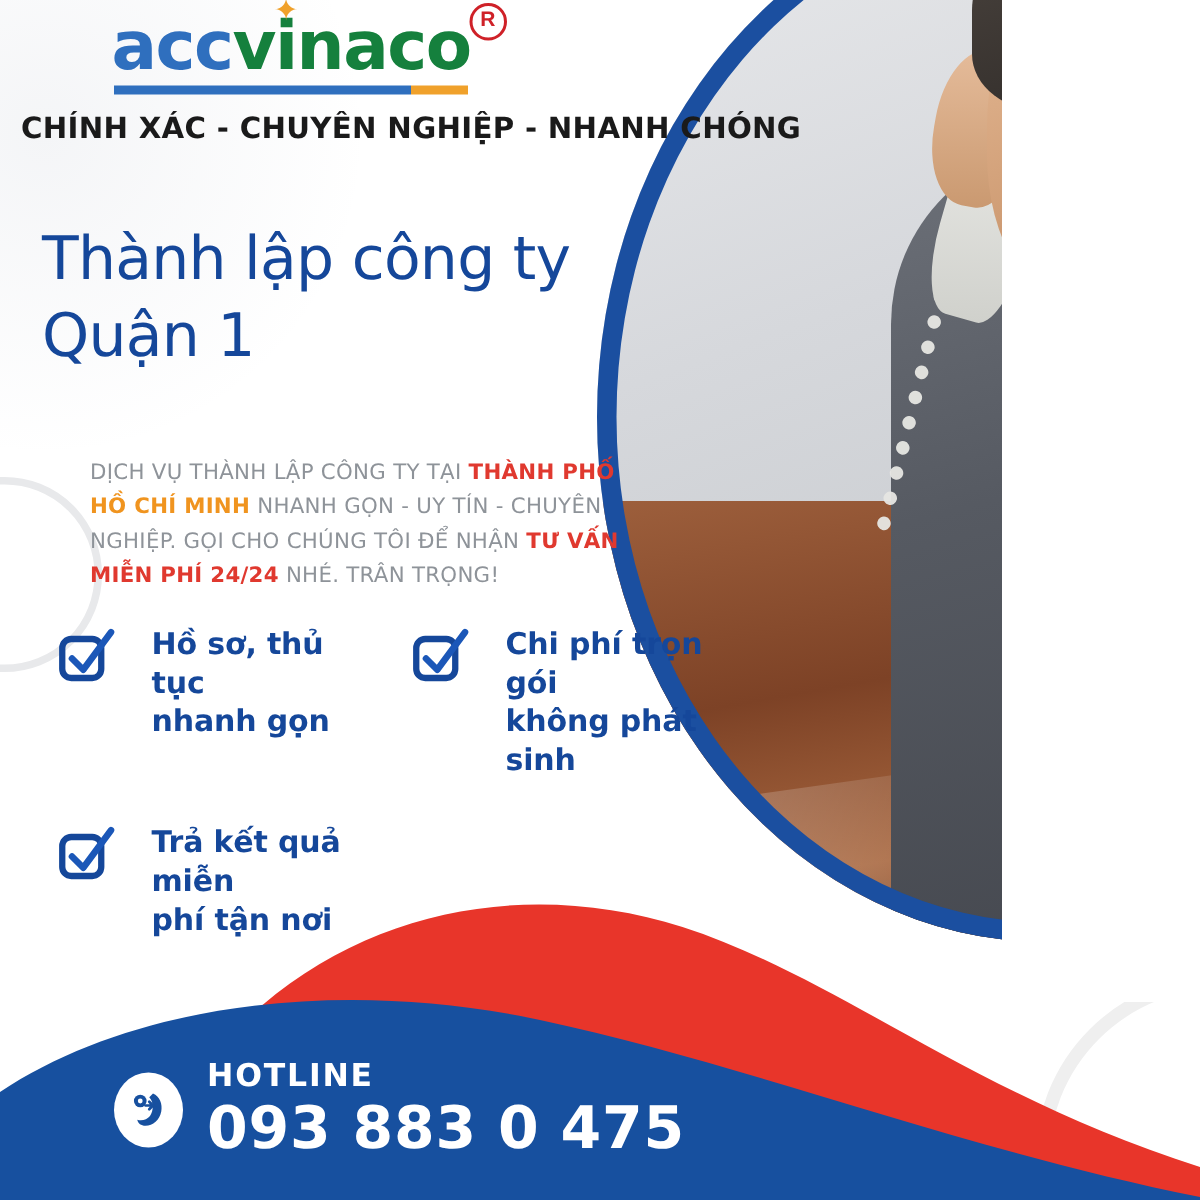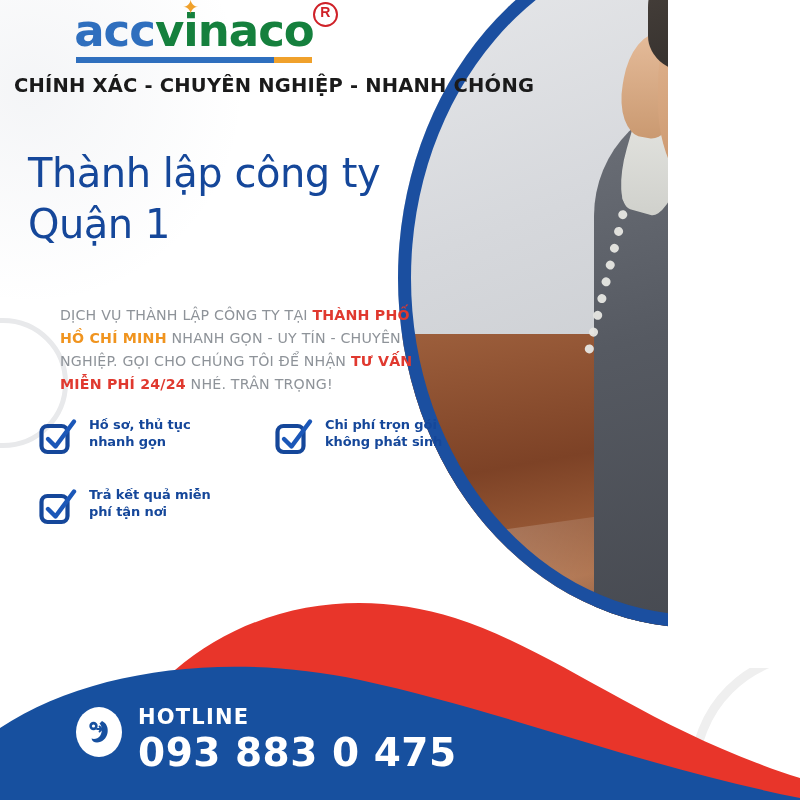--- a/index.html
+++ b/index.html
@@ -276,44 +276,45 @@
   }
   .check-icon {
     flex: 0 0 auto;
     width: 40px; height: 40px;
     position: relative;
     margin-top: 2px;
   }
   .check-icon svg { display: block; }
   .feature-text {
     font-family: "DejaVu Sans", sans-serif;
-    font-size: 13px;
+    font-size: 20px;
     font-weight: 700;
     line-height: 1.28;
     color: #15479a;
     letter-spacing: -0.1px;
     padding-top: 2px;
+    margin-left: 12px;
   }
 
   
   .waves {
     position: absolute;
     left: 0; bottom: 0;
     width: 800px; height: 260px;
     z-index: 5;
   }
   .waves svg { display: block; }
 
   
   .hotline {
     position: absolute;
     left: 76px; bottom: 28px;
     z-index: 7;
     display: flex;
-    align-items: flex-start;
+    align-items: center;
     gap: 16px;
   }
   .hotline-icon {
     width: 46px; height: 50px;
     background: #ffffff;
     border-radius: 50%;
     display: flex;
     align-items: center;
     justify-content: center;
   }

